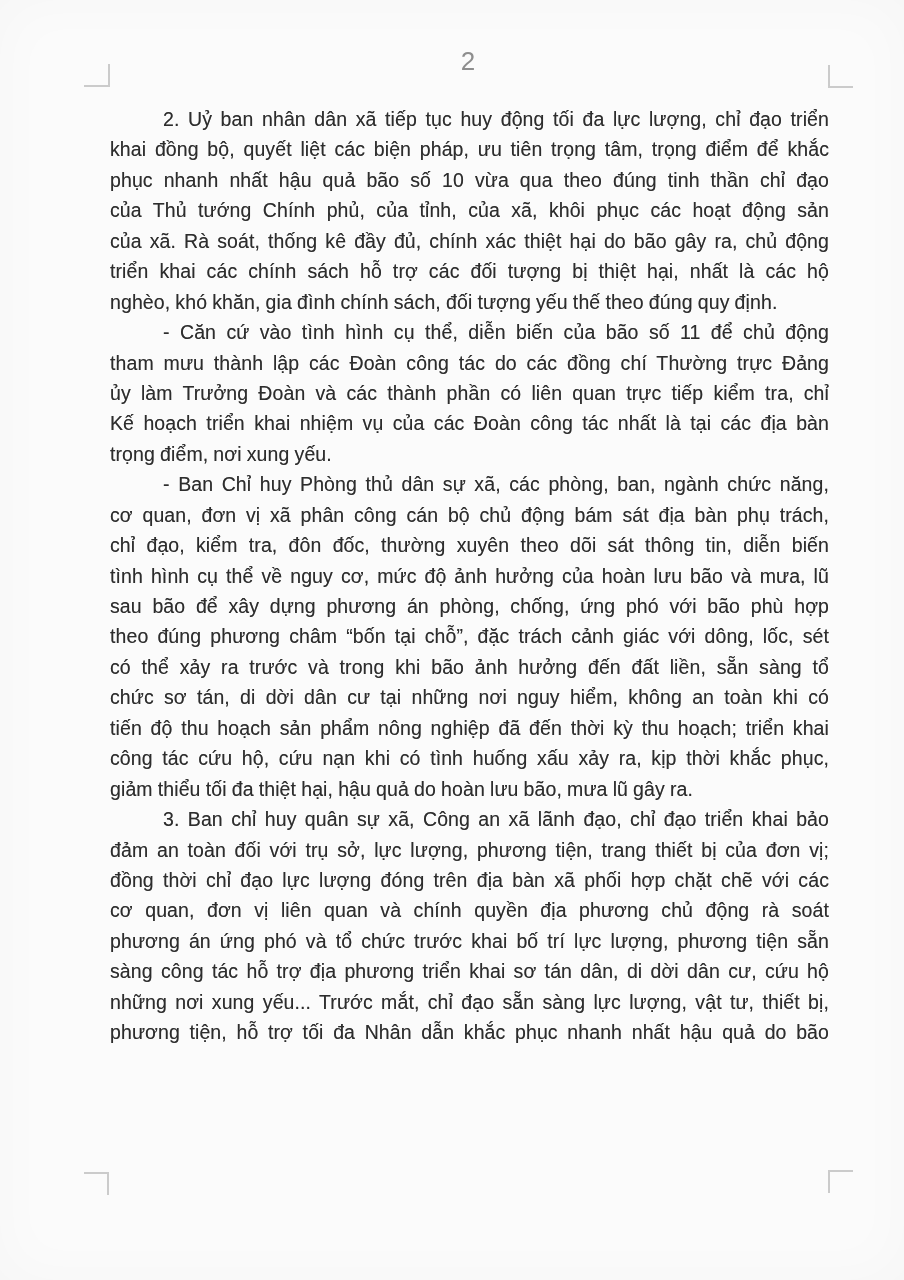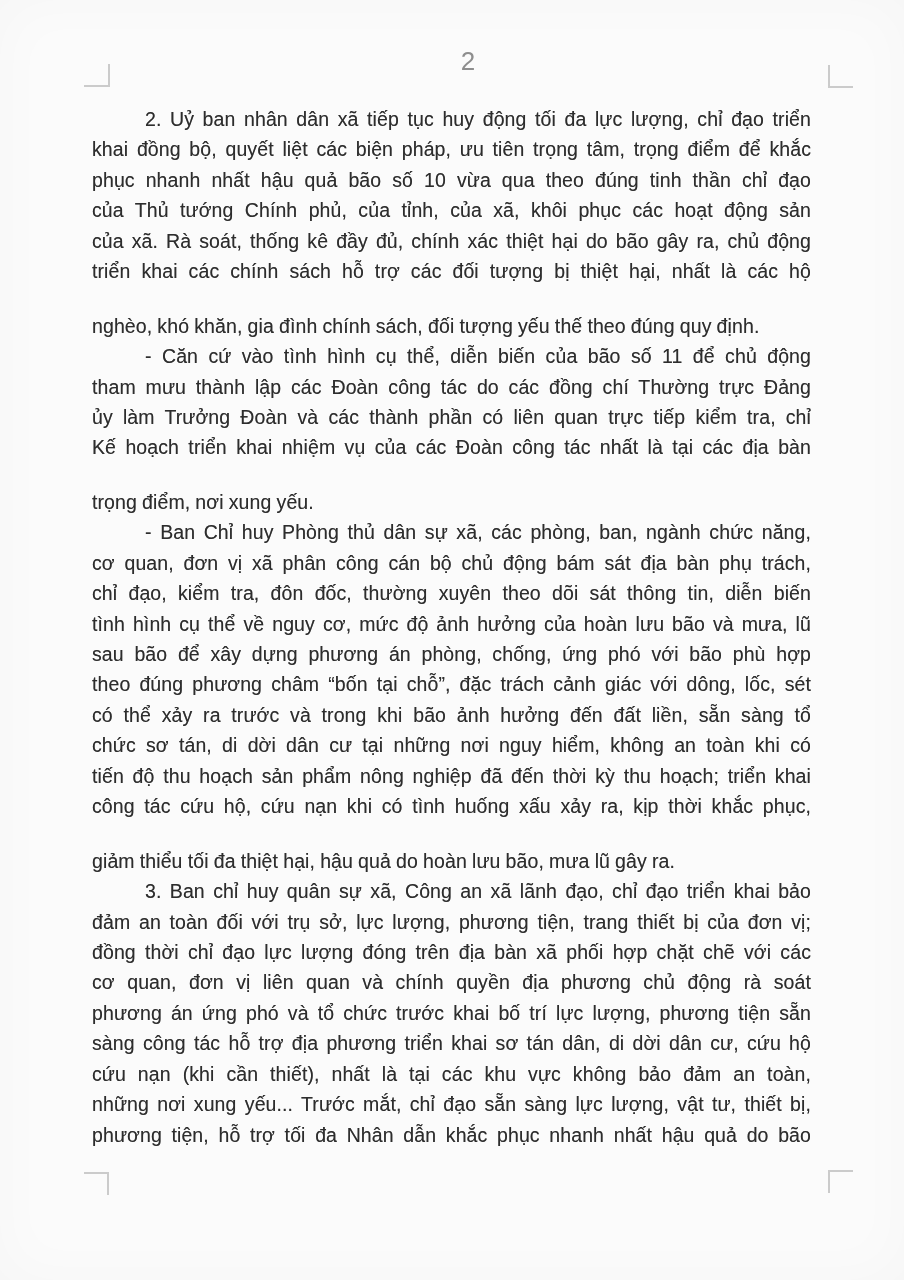--- a/index.html
+++ b/index.html
@@ -18,38 +18,38 @@
   .page-number {
     position: absolute;
     left: 0; right: 0; top: 46px;
     text-align: center;
     transform: translateX(16px);
     font-size: 26px;
     color: var(--pagenum, #8e8e8e);
   }
   .doc-body {
     position: absolute;
-    left: 92px; top: 104px;
+    left: 110px; top: 104px;
     width: 719px;
     color: var(--text, #2d2d2d);
   }
   .para { margin: 0; }
   .line {
     font-size: 19.5px;
     line-height: 30.45px;
     height: 30.45px;
     overflow: hidden;
     text-align: justify;
     text-align-last: justify;
     word-spacing: -0.4px;
     letter-spacing: 0.1px;
     text-shadow: 0 0 0.5px rgba(40,40,40,0.45);
   }
   .line.first { text-indent: 53px; }
-  .line.lastleft { text-align-last: left; margin-top: 24px; }
+  .line.lastleft { text-align-last: left; }
   .mark { position: absolute; box-sizing: border-box; }
   .mark-tl { left: 84px;  top: 64px;   width: 26px; height: 23px;
              border-right: 2px solid var(--mark, #cbcbcb);
              border-bottom: 2px solid var(--mark, #cbcbcb); }
   .mark-tr { left: 828px; top: 65px;   width: 25px; height: 23px;
              border-left: 2px solid var(--mark, #cbcbcb);
              border-bottom: 2px solid var(--mark, #cbcbcb); }
   .mark-bl { left: 84px;  top: 1172px; width: 25px; height: 23px;
              border-right: 2px solid var(--mark, #cbcbcb);
              border-top: 2px solid var(--mark, #cbcbcb); }
@@ -98,18 +98,17 @@
         <div class="line">công tác cứu hộ, cứu nạn khi có tình huống xấu xảy ra, kịp thời khắc phục,</div>
         <div class="line lastleft">giảm thiểu tối đa thiệt hại, hậu quả do hoàn lưu bão, mưa lũ gây ra.</div>
       </div>
       <div class="para">
         <div class="line first">3. Ban chỉ huy quân sự xã, Công an xã lãnh đạo, chỉ đạo triển khai bảo</div>
         <div class="line">đảm an toàn đối với trụ sở, lực lượng, phương tiện, trang thiết bị của đơn vị;</div>
         <div class="line">đồng thời chỉ đạo lực lượng đóng trên địa bàn xã phối hợp chặt chẽ với các</div>
         <div class="line">cơ quan, đơn vị liên quan và chính quyền địa phương chủ động rà soát</div>
         <div class="line">phương án ứng phó và tổ chức trước khai bố trí lực lượng, phương tiện sẵn</div>
         <div class="line">sàng công tác hỗ trợ địa phương triển khai sơ tán dân, di dời dân cư, cứu hộ</div>
-        <div class="line">cứu nạn (khi cần thiết), nhất là tại các khu vực không bảo đảm an toàn,</div>
         <div class="line">những nơi xung yếu... Trước mắt, chỉ đạo sẵn sàng lực lượng, vật tư, thiết bị,</div>
         <div class="line">phương tiện, hỗ trợ tối đa Nhân dẫn khắc phục nhanh nhất hậu quả do bão</div>
       </div>
     </div>
 </div>
 
 </body></html>

